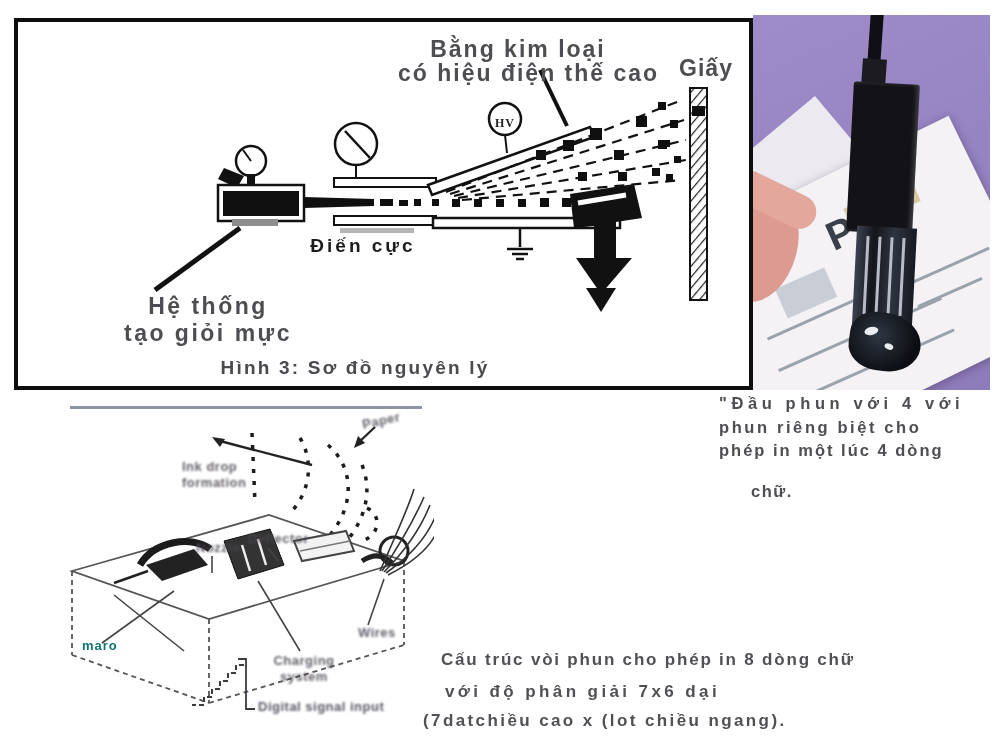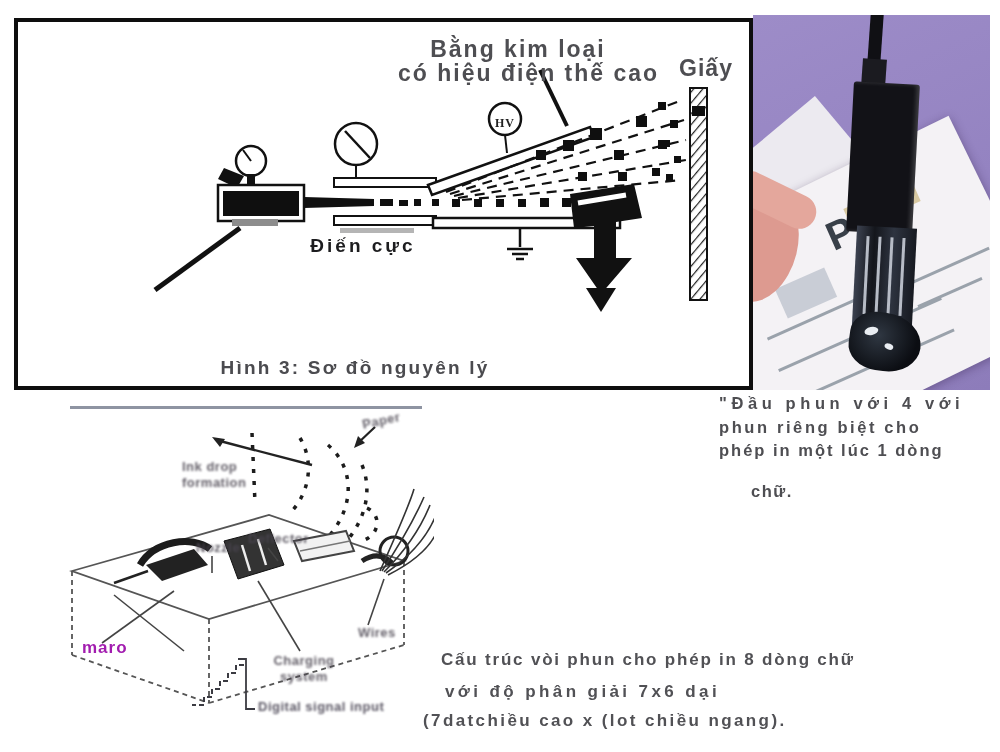--- a/index.html
+++ b/index.html
@@ -44,21 +44,21 @@
         font-size:16.5px;line-height:23.5px;}
   #photo-caption .c1{letter-spacing:4.6px;white-space:nowrap;}
   #photo-caption .c2{letter-spacing:2.6px;white-space:nowrap;}
   #photo-caption .c3{letter-spacing:2px;white-space:nowrap;}
   #photo-caption .c4{letter-spacing:1.5px;margin-top:17px;padding-left:32px;}
   
   #sketch{position:absolute;left:62px;top:403px;width:372px;height:349px;}
   .rule{position:absolute;left:8px;top:3px;width:352px;height:3px;background:#8e94a2;}
   .blurry{position:absolute;font-weight:bold;color:#4a4550;font-size:13px;line-height:16px;
         letter-spacing:.5px;filter:blur(1.1px);opacity:.85;white-space:nowrap;}
-  .maro{position:absolute;font-weight:bold;color:#a21caf;font-size:17px;letter-spacing:1px;}
+  .maro{position:absolute;font-weight:bold;color:#0f766e;font-size:13px;letter-spacing:1px;}
   
   .note{position:absolute;font-weight:bold;color:#515155;font-size:17px;white-space:nowrap;}
 </style>
 </head>
 <body>
 
 <div id="page">
 
   <div id="frame">
     <svg width="731" height="364" viewBox="0 0 731 364">
@@ -154,20 +154,24 @@
       </g>
     </svg>
 
     <div class="lbl" style="left:380px;top:15px;width:240px;letter-spacing:2px;">
       <span class="ln">Bằng kim loại</span>
       <span class="ln">có hiệu điện thế cao</span>
     </div>
     <div class="lbl" style="left:648px;top:34px;width:80px;letter-spacing:1px;">Giấy</div>
     <div class="lbl" style="left:471px;top:89px;width:32px;font-size:12px;letter-spacing:1px;color:#222;font-family:'Liberation Serif',serif;">HV</div>
     <div class="lbl" style="left:280px;top:212px;width:130px;letter-spacing:3px;color:#1d1d1f;font-size:19px;">Điến cực</div>
+    <div class="lbl" style="left:104px;top:271px;width:172px;letter-spacing:2.5px;line-height:27px;">
+      <span class="ln">Hệ thống</span>
+      <span class="ln">tạo giỏi mực</span>
+    </div>
     <div class="lbl cap" style="left:187px;top:334px;width:300px;letter-spacing:2.2px;font-size:19px;">Hình 3: Sơ đồ nguyên lý</div>
   </div>
 
   <div id="photo">
     <div class="paper-sheet2"></div>
     <div class="paper-sheet"></div>
     <div class="news-patch" style="left:92px;top:178px;width:74px;height:24px;background:#d8c9a2;transform:rotate(-24deg);"></div>
     <div class="news-patch" style="left:26px;top:262px;width:54px;height:32px;background:#c9cdd6;transform:rotate(-24deg);"></div>
     <div class="news-bar" style="left:8px;top:292px;width:150px;transform:rotate(-24deg);"></div>
     <div class="news-bar" style="left:18px;top:318px;width:178px;transform:rotate(-24deg);"></div>
@@ -189,21 +193,21 @@
     </div>
     <div class="inkblob">
       <div class="glint" style="left:14px;top:16px;width:14px;height:8px;transform:rotate(-20deg);"></div>
       <div class="glint" style="left:36px;top:30px;width:9px;height:6px;transform:rotate(15deg);"></div>
     </div>
   </div>
 
   <div id="photo-caption">
     <div class="c1">"Đầu phun với 4 với</div>
     <div class="c2">phun riêng biệt cho</div>
-    <div class="c3">phép in một lúc 1 dòng</div>
+    <div class="c3">phép in một lúc 4 dòng</div>
     <div class="c4">chữ.</div>
   </div>
 
   <div id="sketch">
     <div class="rule"></div>
     <svg width="372" height="349" viewBox="0 0 372 349">
 
       <g stroke="#1c1c1c" stroke-width="3.5" fill="none">
         <path d="M 190 30 L 193 100" stroke-dasharray="4 8"></path>
         <path d="M 238 35 C 252 58 248 88 230 108" stroke-dasharray="4 8"></path>

